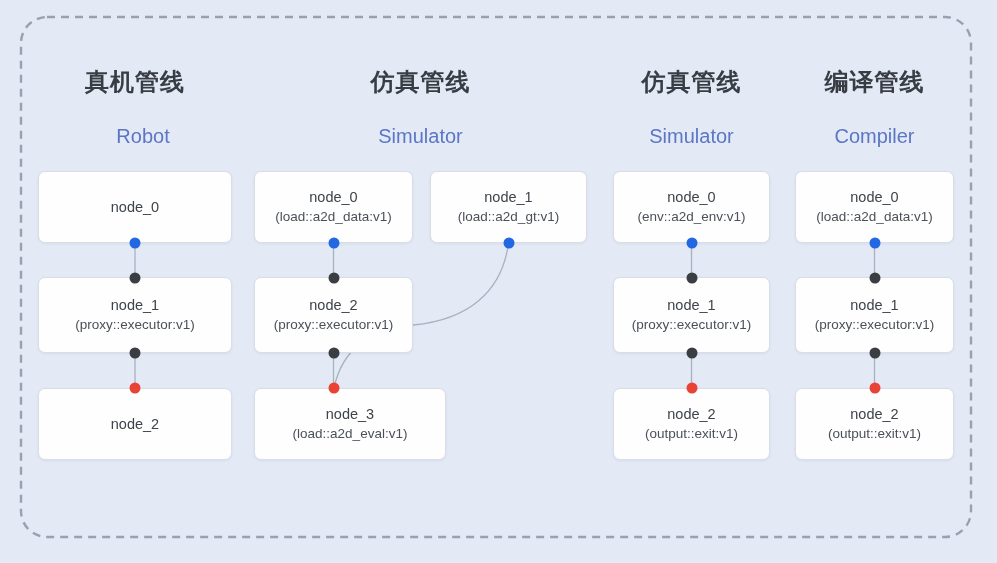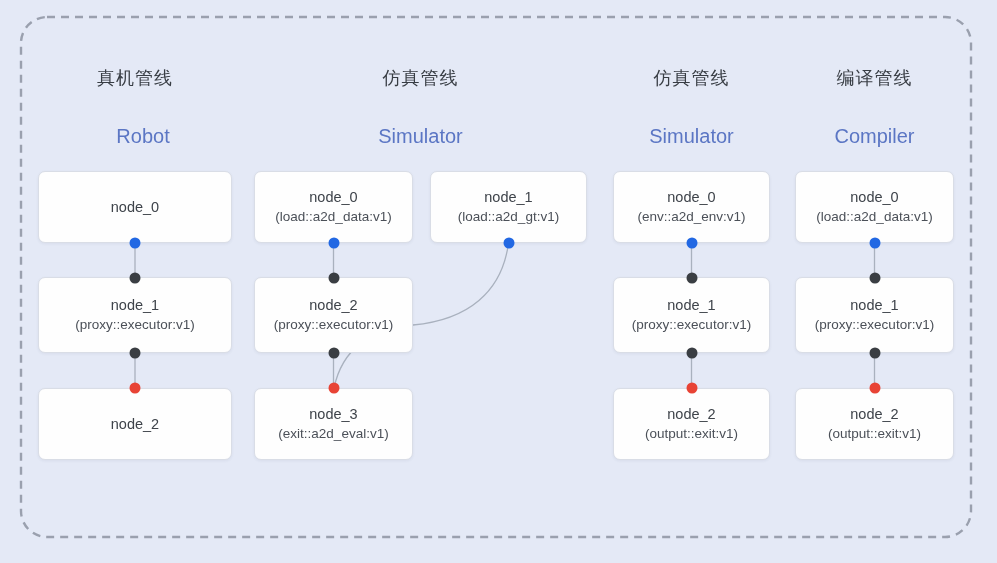--- a/index.html
+++ b/index.html
@@ -4,21 +4,21 @@
 <style>
   html,body { margin:0; padding:0; background:#e4e9f6; }
   .canvas {
     position:relative; width:997px; height:563px;
     background:#e4e9f6; overflow:hidden;
     font-family:"Liberation Sans","DejaVu Sans",sans-serif;
   }
   .edges-layer { position:absolute; left:0; top:0; z-index:0; }
   .heading-zh {
     position:absolute; transform:translateX(-50%);
-    font-size:18px; font-weight:400; color:#383d44;
+    font-size:24px; font-weight:700; color:#383d44;
     letter-spacing:1px; z-index:1; white-space:nowrap;
   }
   .heading-en {
     position:absolute; transform:translateX(-50%);
     font-size:20px; font-weight:400; color:#5b76c4;
     z-index:1; white-space:nowrap;
   }
   .card {
     position:absolute; z-index:1; box-sizing:border-box;
     background:#fefefe; border:1px solid #d9dde6; border-radius:7px;
@@ -83,23 +83,23 @@
     <div class="node-type">(load::a2d_data:v1)</div>
   </div>
   <div class="card" style="left:430px; top:171px; width:157px; height:72px">
     <div class="node-name">node_1</div>
     <div class="node-type">(load::a2d_gt:v1)</div>
   </div>
   <div class="card" style="left:254px; top:277px; width:159px; height:76px">
     <div class="node-name">node_2</div>
     <div class="node-type">(proxy::executor:v1)</div>
   </div>
-  <div class="card" style="left:254px; top:388px; width:159px; height:72px">
+  <div class="card" style="left:254px; top:388px; width:192px; height:72px">
     <div class="node-name">node_3</div>
-    <div class="node-type">(exit::a2d_eval:v1)</div>
+    <div class="node-type">(load::a2d_eval:v1)</div>
   </div>
 
   <div class="card" style="left:613px; top:171px; width:157px; height:72px">
     <div class="node-name">node_0</div>
     <div class="node-type">(env::a2d_env:v1)</div>
   </div>
   <div class="card" style="left:613px; top:277px; width:157px; height:76px">
     <div class="node-name">node_1</div>
     <div class="node-type">(proxy::executor:v1)</div>
   </div>

